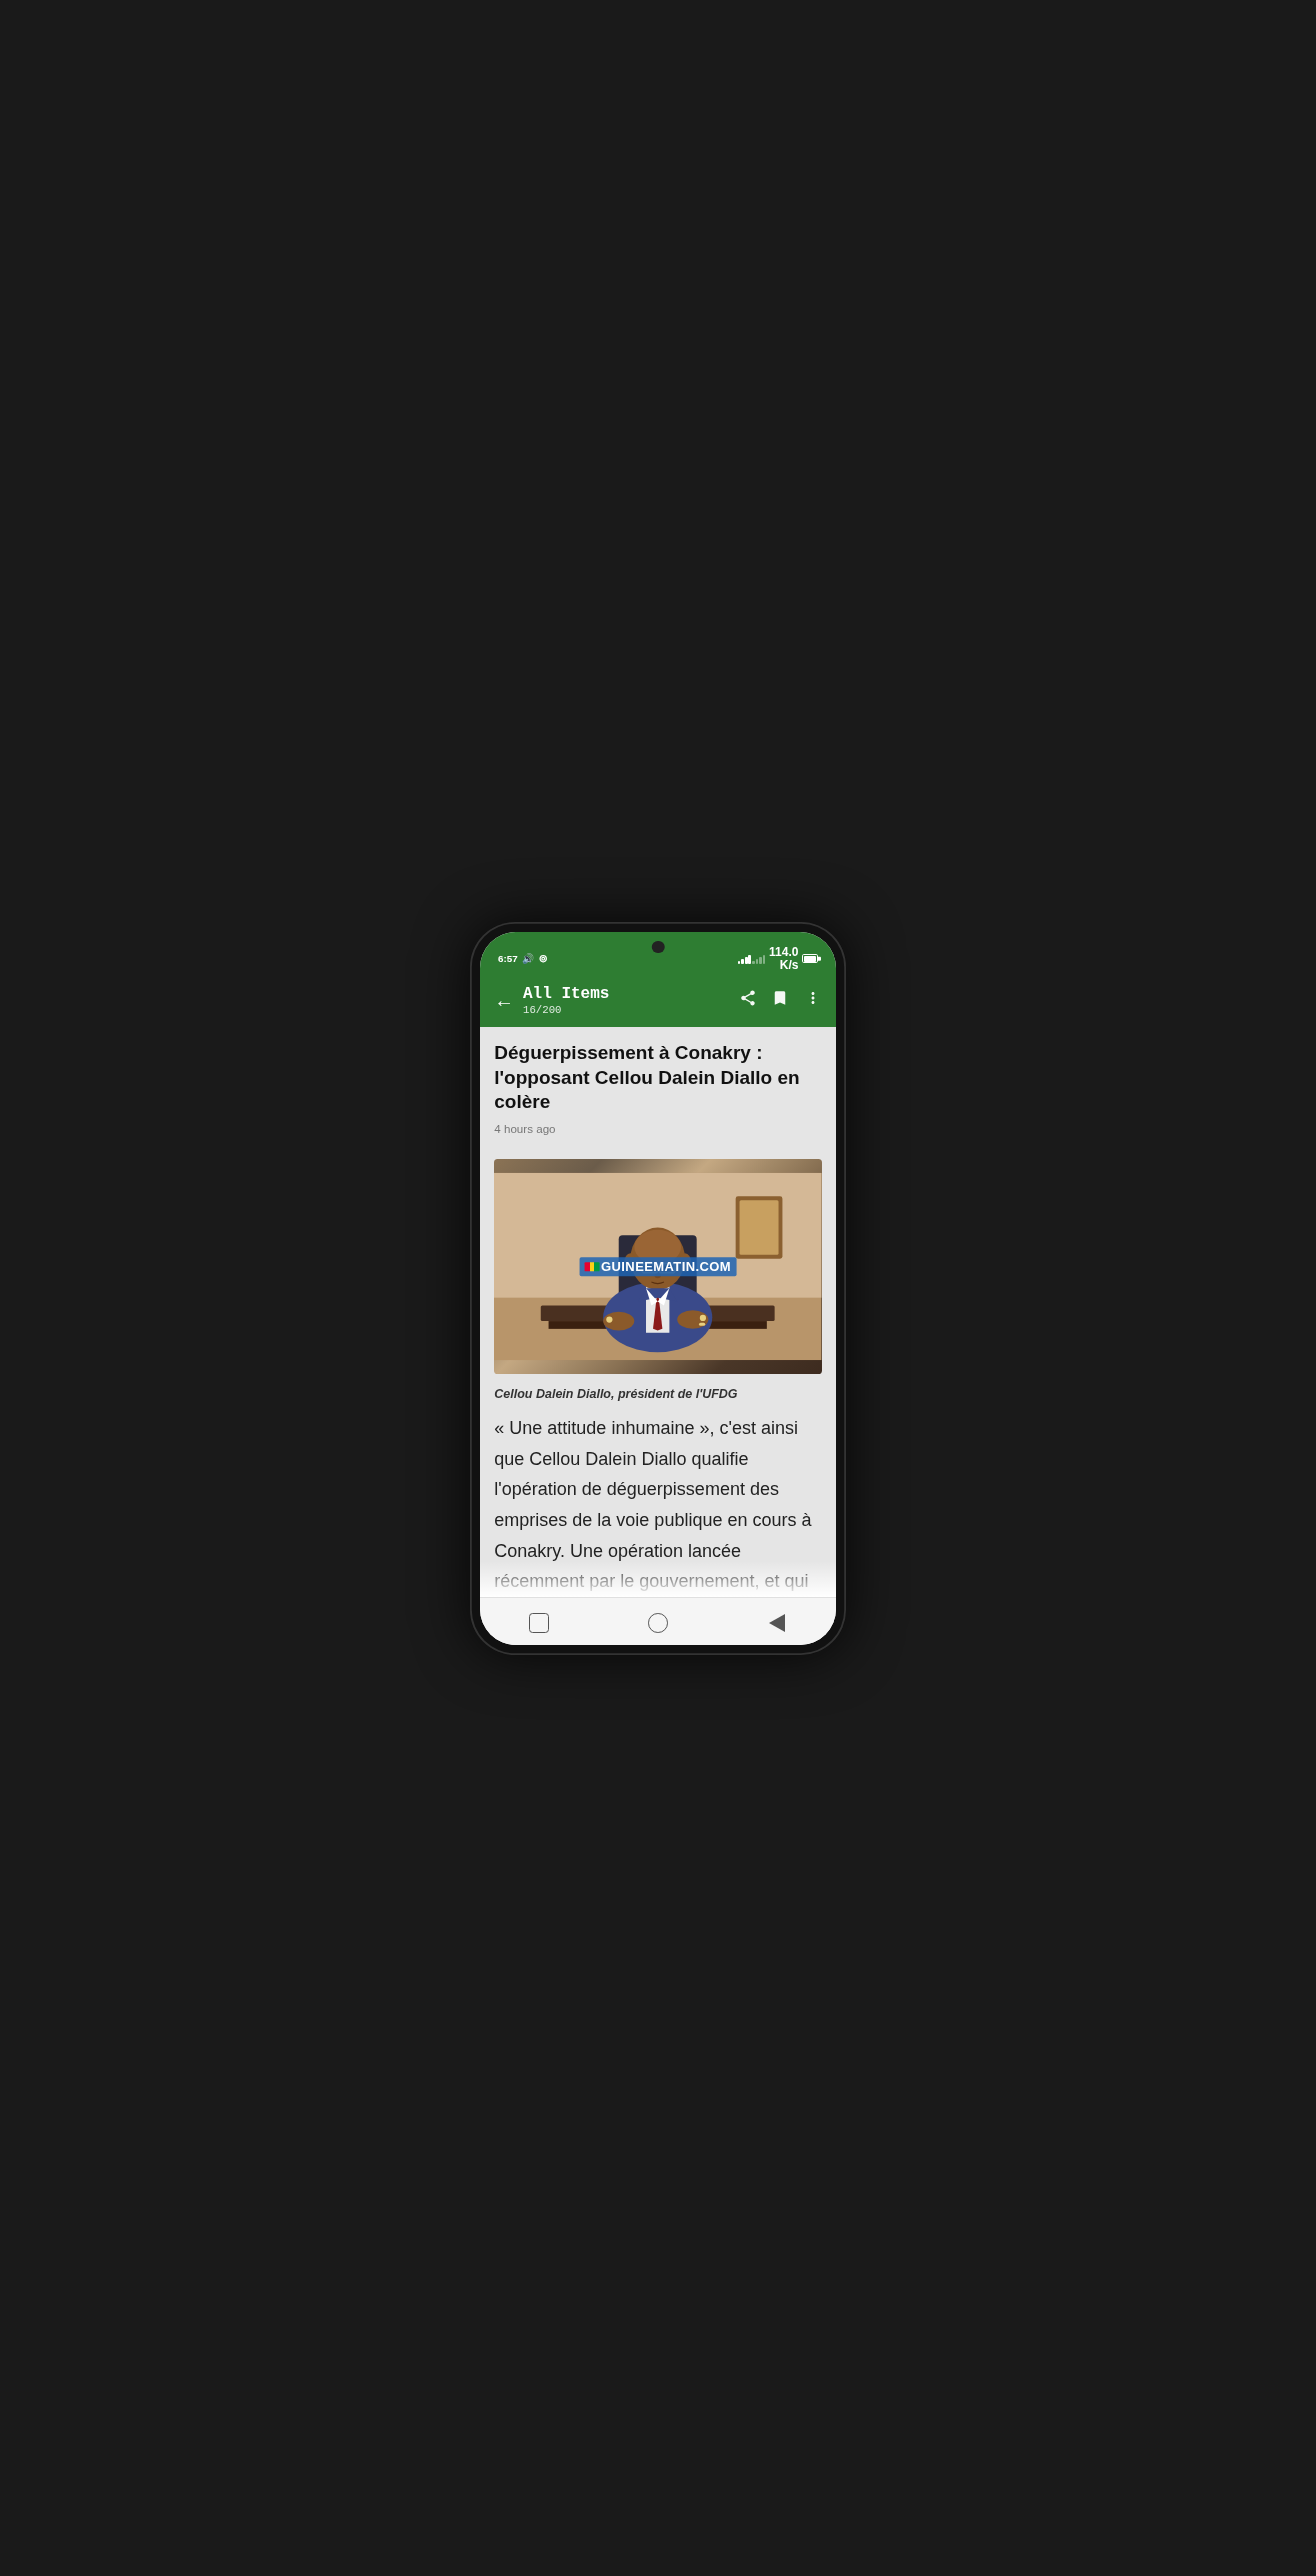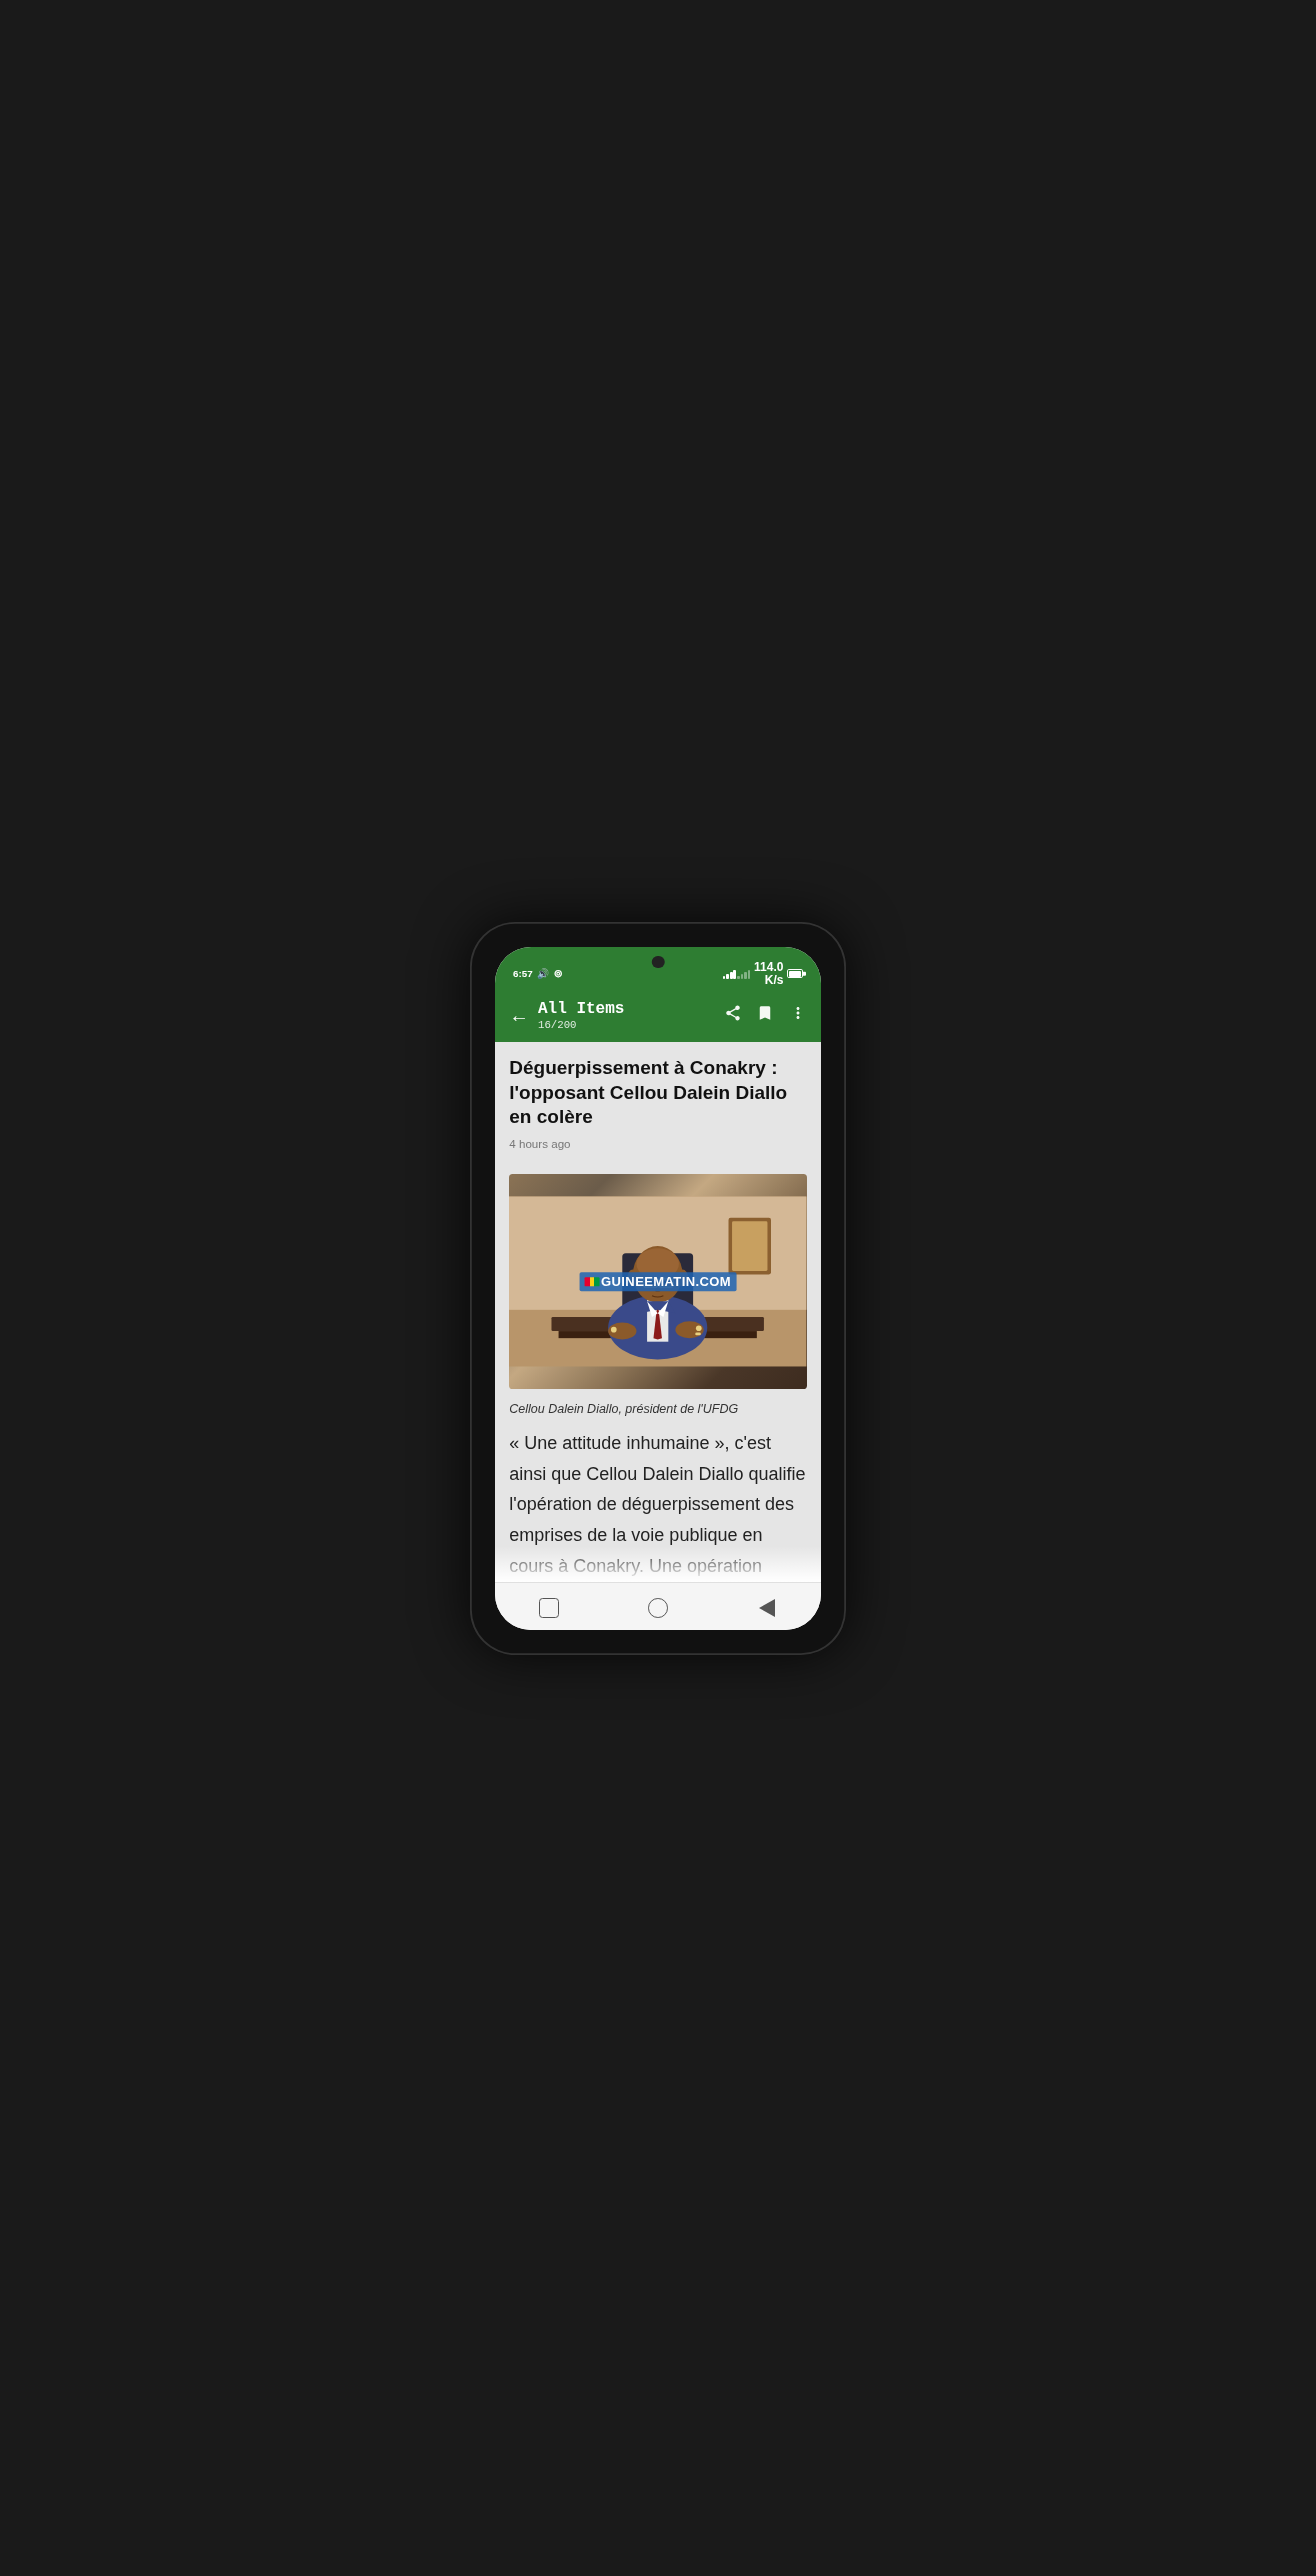--- a/index.html
+++ b/index.html
@@ -11,21 +11,21 @@
       align-items: center;
       min-height: 100vh;
       font-family: 'Segoe UI', Arial, sans-serif;
     }
 
     .phone-shell {
       width: 376px;
       height: 733px;
       background: #111;
       border-radius: 45px;
-      padding: 25px;
+      padding: 10px;
       box-shadow: 0 0 54px rgba(0,0,0,0.8), inset 0 0 0 1.8px #333;
       position: relative;
       display: flex;
       flex-direction: column;
     }
 
     .phone-inner {
       flex: 1;
       background: #fff;
       border-radius: 36px;
@@ -245,20 +245,21 @@
       height: 9px;
       background: linear-gradient(to right, #e8002d 33%, #fcd116 33%, #fcd116 66%, #009a44 66%);
       border-radius: 0.9px;
     }
 
     .article-caption {
       font-size: 12.5px;
       color: #333;
       margin-bottom: 12.5px;
       font-style: italic;
+      font-weight: bold;
     }
 
     .article-body {
       font-size: 18px;
       color: #222;
       line-height: 1.7;
     }
 
     .article-body p {
       margin-bottom: 10.7px;

